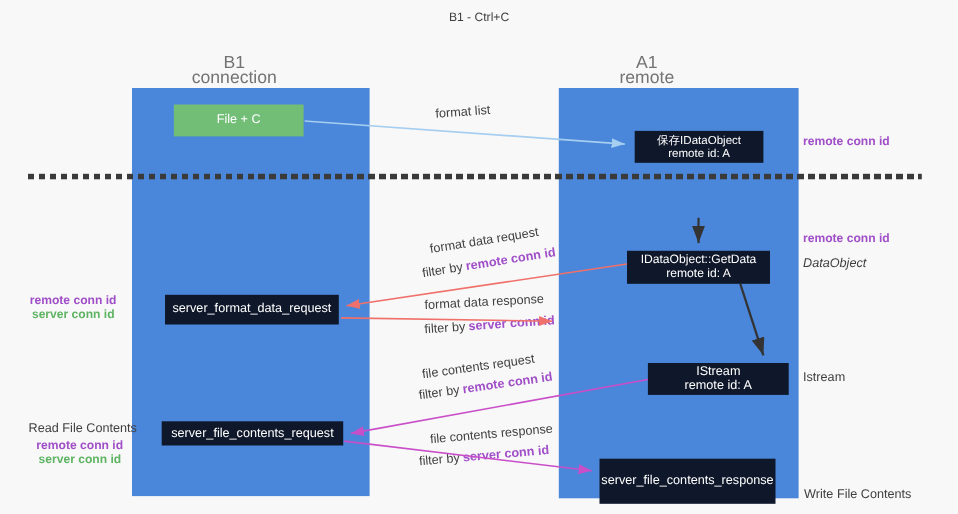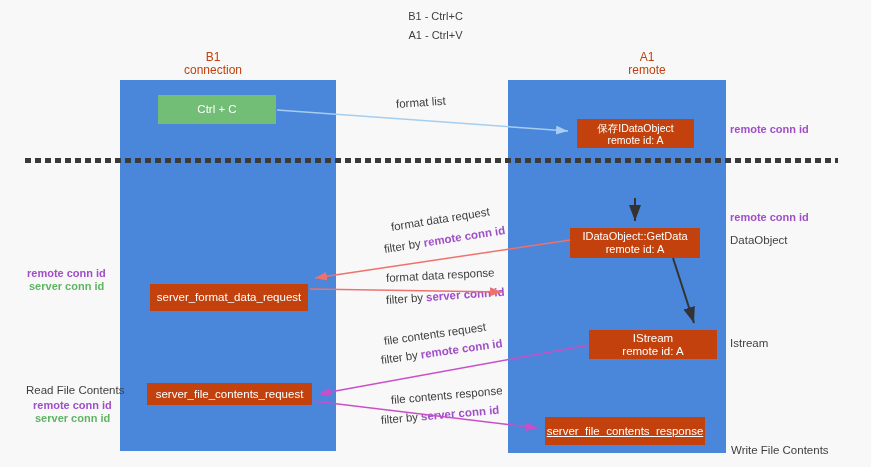--- a/index.html
+++ b/index.html
@@ -1,86 +1,85 @@
 <!DOCTYPE html>
 <html><head>
 <meta charset="utf-8">
 <style>
   html,body{margin:0;padding:0;background:#f8f8f8;font-family:"Liberation Sans",sans-serif;}
   #canvas{position:relative;width:871px;height:467px;background:#f8f8f8;overflow:hidden;}
   .abs{position:absolute;}
   .title{width:871px;text-align:center;font-size:11px;line-height:19px;color:#3f3f3f;}
-  .colhead{text-align:center;font-size:12px;line-height:13px;color:#c2410c;}
+  .colhead{text-align:center;font-size:16px;line-height:13px;color:#737373;}
   .column{background:#4a86d9;}
   .box{display:flex;flex-direction:column;align-items:center;justify-content:center;
        color:#ffffff;font-size:11.5px;line-height:13px;text-align:center;z-index:3;}
   .green{background:#72be77;}
-  .orange{background:#c2410c;}
+  .orange{background:#0f172a;}
   .dashes{height:5px;background:repeating-linear-gradient(90deg,#3a3a3a 0 6px,transparent 6px 10px);z-index:2;}
   .lbl{font-size:11.5px;color:#3f3f3f;white-space:nowrap;z-index:4;transform-origin:left center;}
   .bold{font-weight:bold;font-size:11px;}
   .purple{color:#a04fc8;font-weight:bold;}
   .greent{color:#5fb463;font-weight:bold;}
   .mixed .purple{margin-left:3px;}
   svg{position:absolute;left:0;top:0;z-index:4;pointer-events:none;}
 </style>
 </head>
 <body>
 
 <div id="canvas">
 
   <div class="abs title" style="left:0;top:7px;">
     <div>B1 - Ctrl+C</div>
-    <div>A1 - Ctrl+V</div>
   </div>
 
   <div class="abs colhead" style="left:153px;top:51px;width:120px;">
     <div>B1</div>
     <div>connection</div>
   </div>
-  <div class="abs colhead" style="left:587px;top:51px;width:120px;">
+  <div class="abs colhead" style="left:528px;top:51px;width:120px;">
     <div>A1</div>
     <div>remote</div>
   </div>
 
   <div class="abs column" style="left:120px;top:80px;width:216px;height:371px;"></div>
   <div class="abs column" style="left:508px;top:80px;width:218px;height:373px;"></div>
 
   <div class="abs dashes" style="left:25px;top:158px;width:813px;"></div>
 
   <div class="abs box green" style="left:158px;top:95px;width:118px;height:29px;">
-    <div>Ctrl + C</div>
+    <div>File + C</div>
   </div>
 
   <div class="abs box orange" style="left:577px;top:119px;width:117px;height:29px;font-size:10.5px;line-height:12px;">
     <div>保存IDataObject</div>
     <div>remote id: A</div>
   </div>
 
 
   <div class="abs box orange" style="left:570px;top:228px;width:130px;height:30px;font-size:11px;line-height:13px;text-align:right;">
     <div>IDataObject::GetData</div>
     <div>remote id: A</div>
   </div>
 
-  <div class="abs box orange" style="left:150px;top:268px;width:158px;height:27px;margin-top:16px;">
+  <div class="abs box orange" style="left:150px;top:268px;width:158px;height:27px;">
     <div>server_format_data_request</div>
   </div>
 
 
   <div class="abs box orange" style="left:589px;top:330px;width:128px;height:29px;">
     <div>IStream</div>
     <div>remote id: A</div>
   </div>
 
   <div class="abs box orange" style="left:147px;top:383px;width:165px;height:22px;">
     <div>server_file_contents_request</div>
   </div>
 
-  <div class="abs box orange" style="left:545px;top:417px;width:160px;height:28px;text-decoration:underline;">
+  <div class="abs box orange" style="left:545px;top:417px;width:160px;height:41px;">
     <div>server_file_contents_response</div>
   </div>
 
   <div class="abs lbl" style="left:396px;top:98px;transform:rotate(-4deg);">format list</div>
 
   <div class="abs lbl" style="left:391px;top:221px;transform:rotate(-9deg);">format data request</div>
   <div class="abs lbl mixed" style="left:384px;top:243px;transform:rotate(-9deg);">
     <span>filter by</span><span class="purple">remote conn id</span>
   </div>
 
@@ -94,21 +93,21 @@
     <span>filter by</span><span class="purple">remote conn id</span>
   </div>
 
   <div class="abs lbl" style="left:391px;top:394px;transform:rotate(-5deg);">file contents response</div>
   <div class="abs lbl mixed" style="left:381px;top:414px;transform:rotate(-5deg);">
     <span>filter by</span><span class="purple">server conn id</span>
   </div>
 
   <div class="abs lbl bold purple" style="left:730px;top:123px;">remote conn id</div>
   <div class="abs lbl bold purple" style="left:730px;top:211px;">remote conn id</div>
-  <div class="abs lbl" style="left:730px;top:234px;">DataObject</div>
+  <div class="abs lbl" style="left:730px;top:234px;font-style:italic;">DataObject</div>
   <div class="abs lbl" style="left:730px;top:337px;">Istream</div>
   <div class="abs lbl" style="left:731px;top:444px;">Write File Contents</div>
 
   <div class="abs lbl bold purple" style="left:27px;top:267px;">remote conn id</div>
   <div class="abs lbl bold greent" style="left:29px;top:280px;">server conn id</div>
   <div class="abs lbl" style="left:26px;top:384px;">Read File Contents</div>
   <div class="abs lbl bold purple" style="left:33px;top:399px;">remote conn id</div>
   <div class="abs lbl bold greent" style="left:35px;top:412px;">server conn id</div>
 
   <svg width="871" height="467" viewBox="0 0 871 467">

